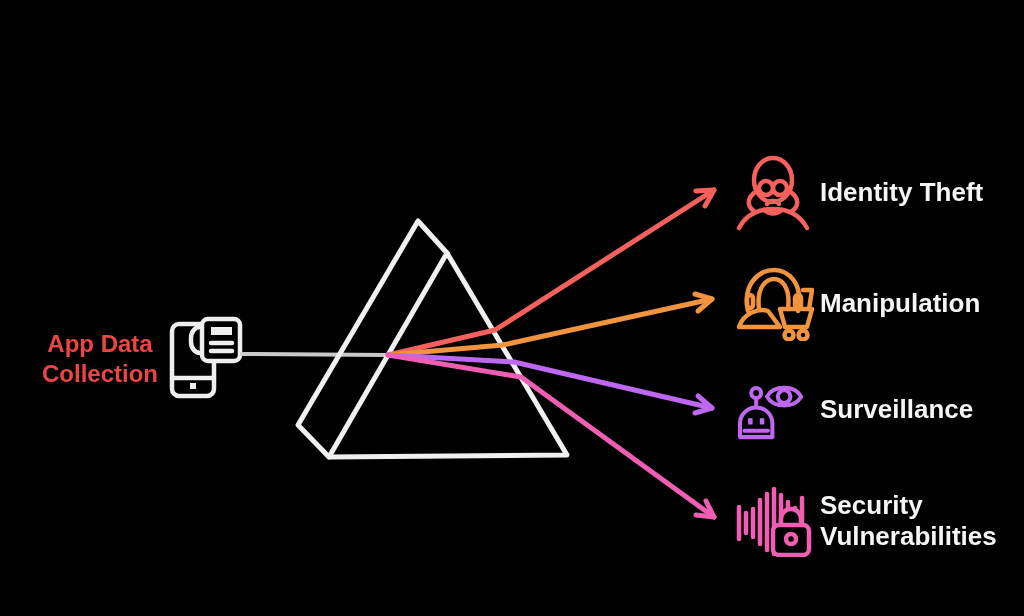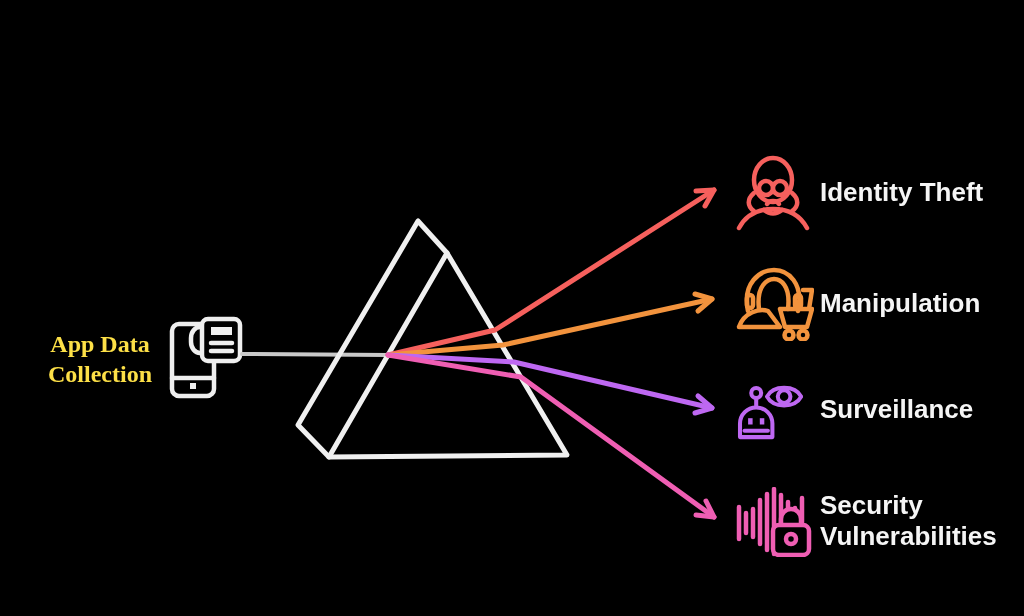--- a/index.html
+++ b/index.html
@@ -20,21 +20,21 @@
   .out-label-1{top:177px;}
   .out-label-2{top:288px;}
   .out-label-3{top:394px;}
   .out-label-4{top:490px;}
 </style>
 </head>
 <body>
 
 <div class="canvas">
 
-  <div class="source-label" style="color: #fde047; font-family: Liberation Serif, serif;">App Data Collection</div>
+  <div class="source-label" style="color: #ef4444;">App Data Collection</div>
 
   <svg class="icon" style="left:168px;top:315px" width="76" height="86" viewBox="0 0 76 86" fill="none" stroke-linecap="round" stroke-linejoin="round" stroke-width="4.5" stroke="#EFEFEF" color="#EFEFEF">
     <rect x="4" y="9" width="42" height="72" rx="7"></rect>
     <line x1="4" y1="63" x2="46" y2="63"></line>
     <rect x="22" y="68" width="6" height="6" fill="currentColor" stroke="none"></rect>
     <path d="M40,12 h-8 a9,11 0 0 0 -9,11 v4 a9,11 0 0 0 9,11 h8 z" fill="#000000"></path>
     <rect x="34" y="4" width="38" height="42" rx="6" fill="#000000"></rect>
     <rect x="43" y="12" width="21" height="8" fill="currentColor" stroke="none"></rect>
     <line x1="43" y1="28" x2="64" y2="28"></line>
     <line x1="43" y1="36" x2="64" y2="36"></line>

